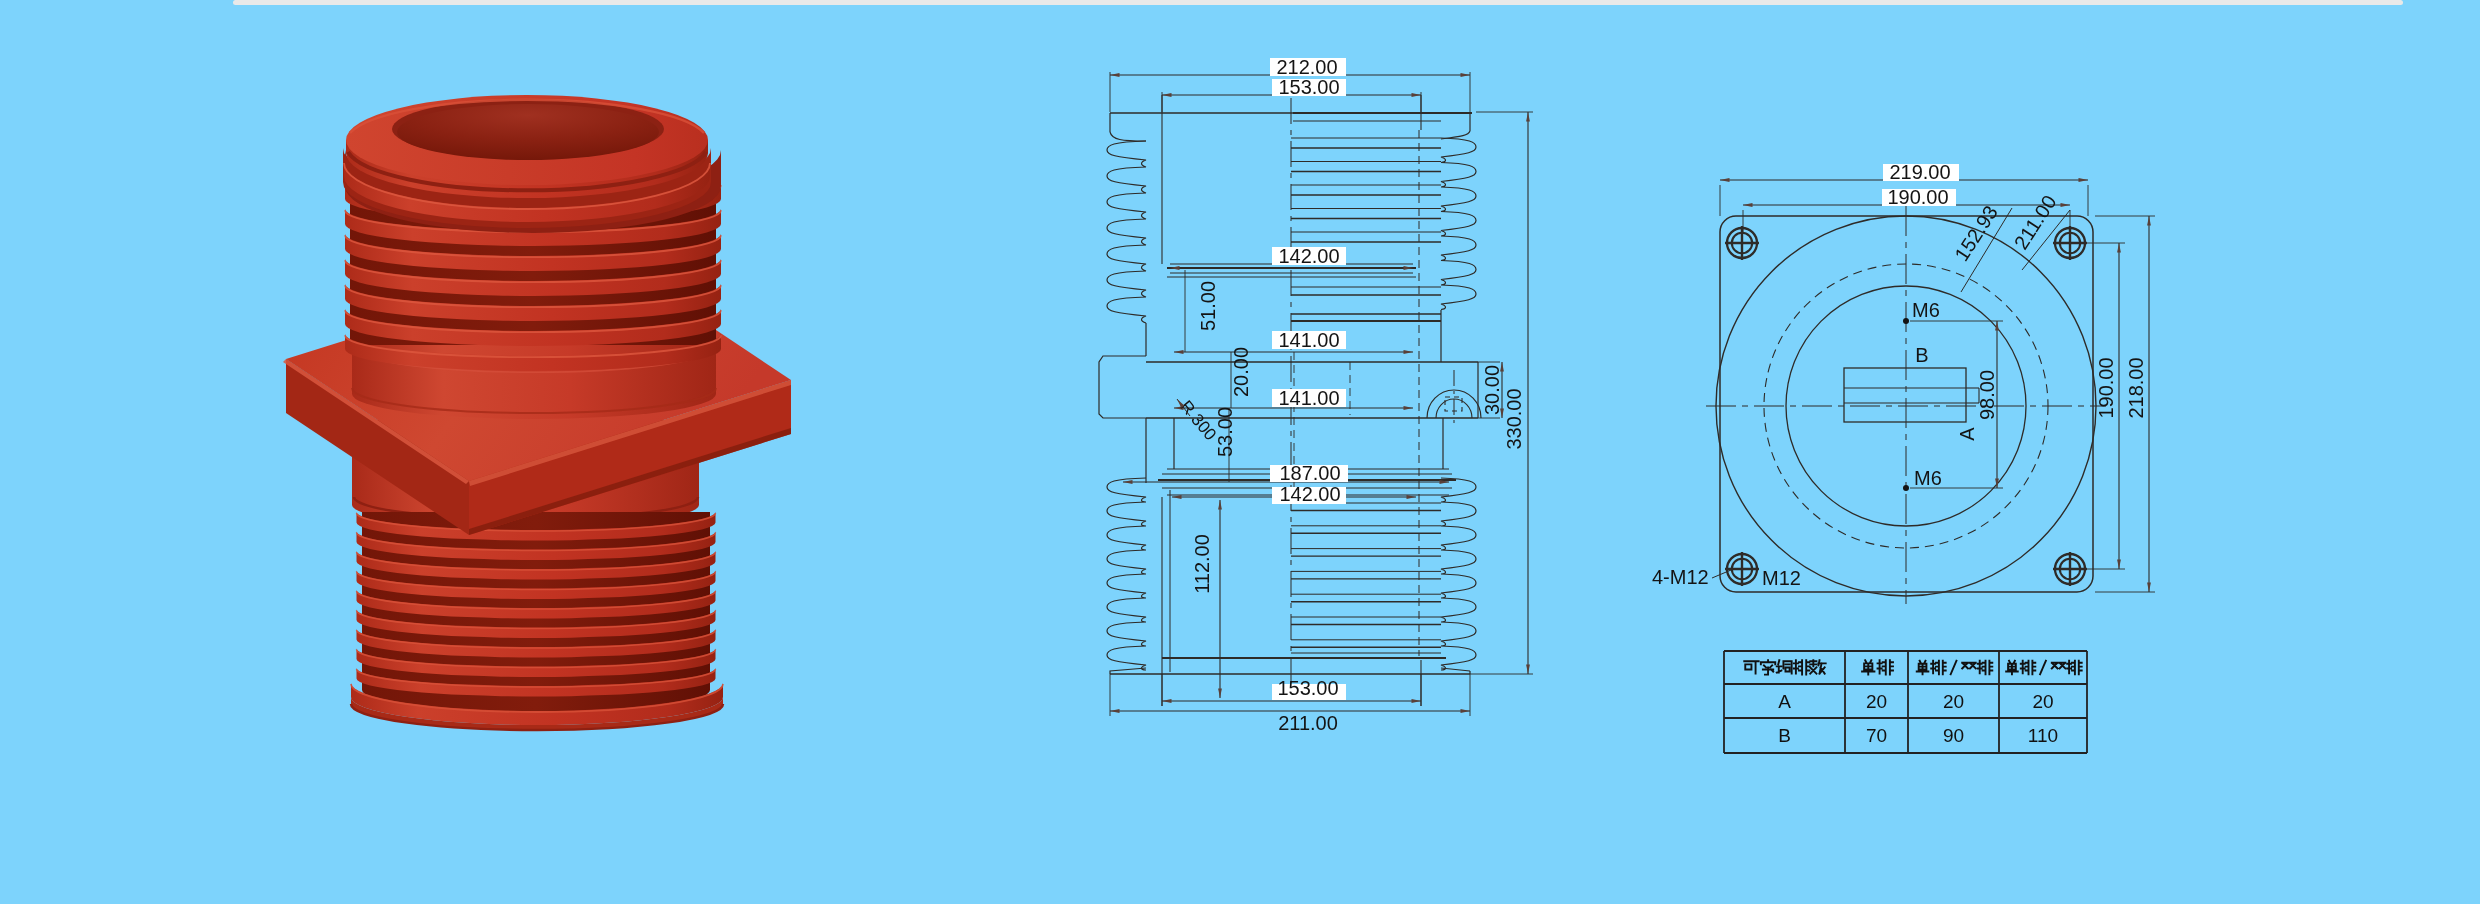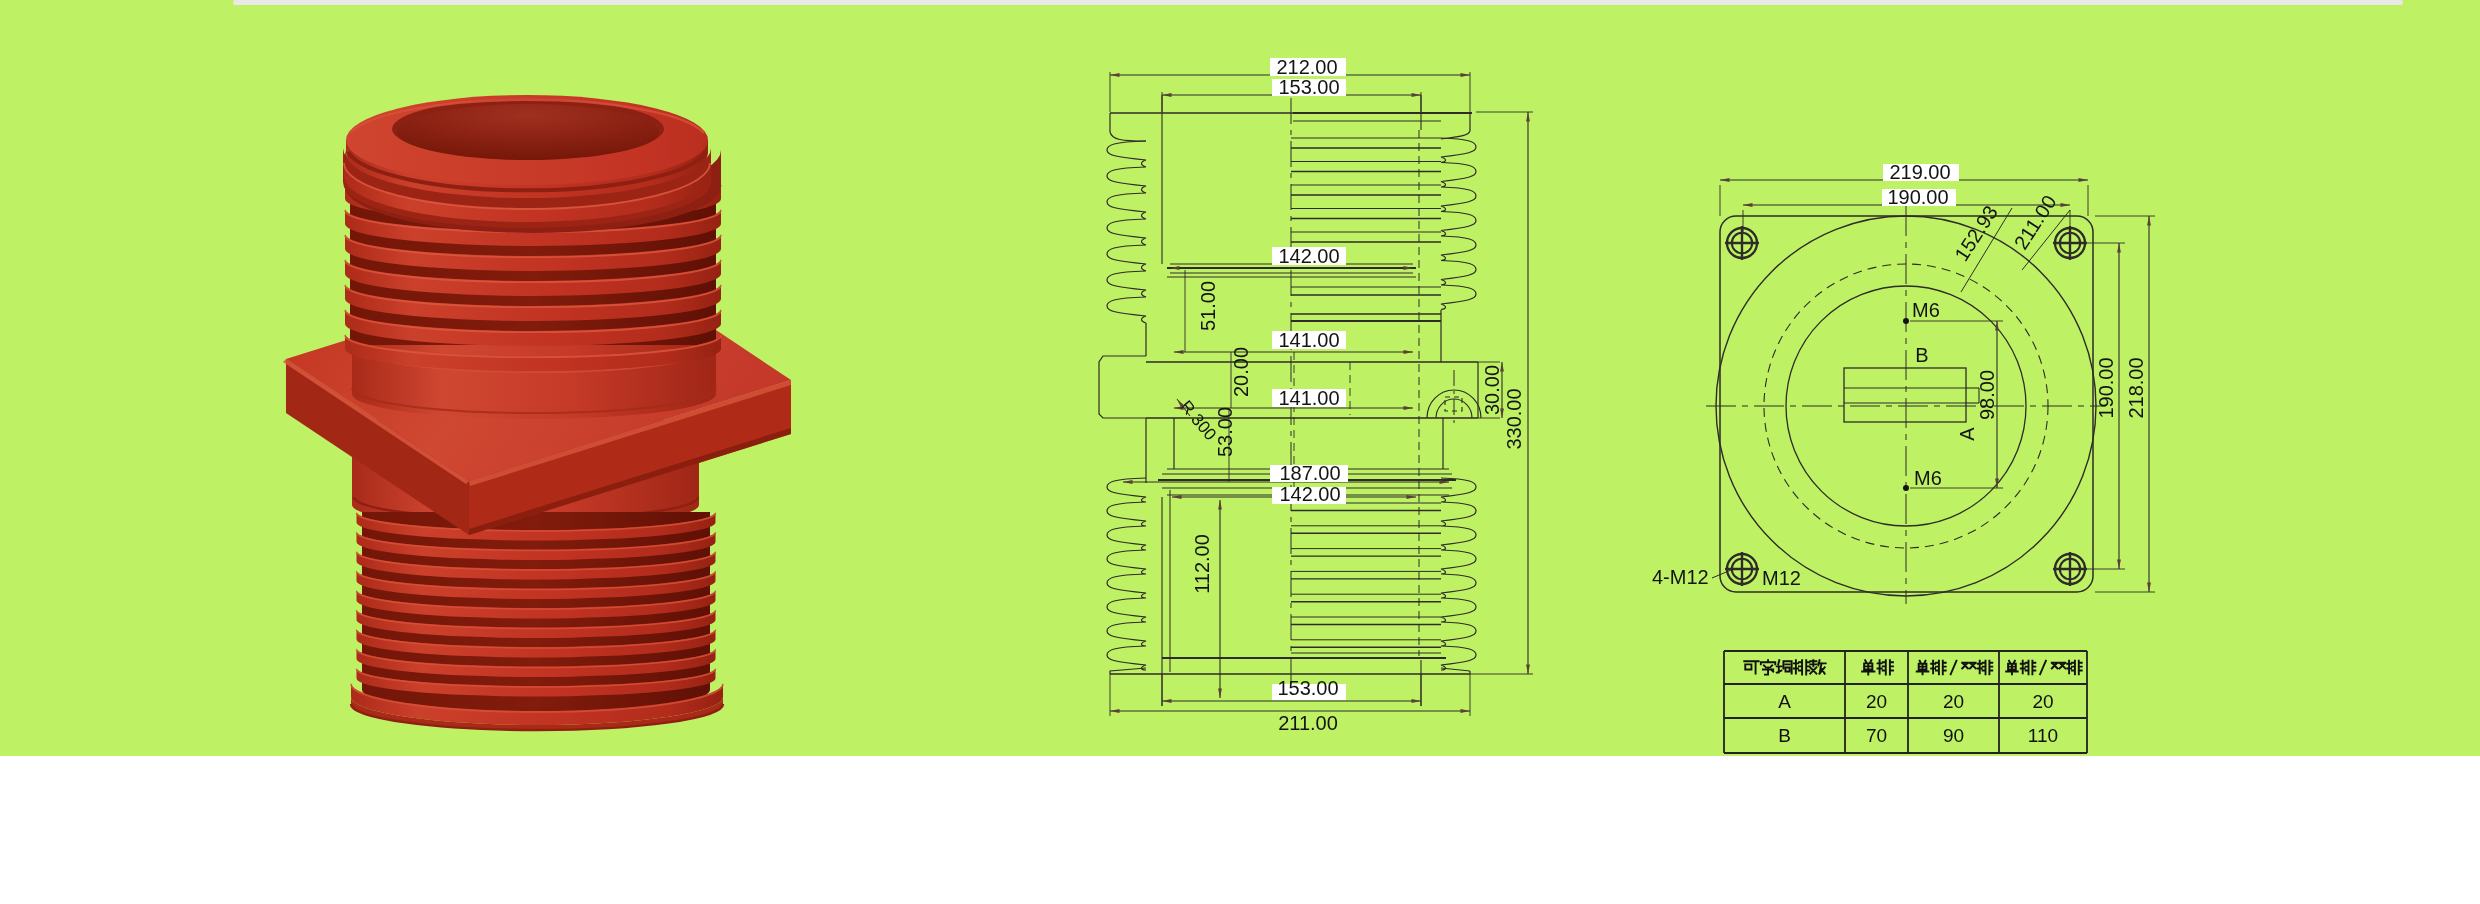--- a/index.html
+++ b/index.html
@@ -1,15 +1,15 @@
 <!DOCTYPE html>
 <html><head><meta charset="utf-8">
 <style>
 html,body{margin:0;padding:0;background:#fff;}
-#page{position:relative;width:2480px;height:756px;background:#bef264;overflow:hidden;
+#page{position:relative;width:2480px;height:904px;background:#7dd3fc;overflow:hidden;
  font-family:"Liberation Sans",sans-serif;}
 </style></head>
 <body>
 <div id="page"><svg width="2480" height="904" viewBox="0 0 2480 904" font-family="Liberation Sans, sans-serif">
 <defs>
 <linearGradient id="gTopFace" x1="0" y1="0" x2="1" y2="0">
  <stop offset="0" stop-color="#d0452f"></stop>
           <stop offset="0.45" stop-color="#c93c29"></stop>
  <stop offset="0.8" stop-color="#c43425"></stop>
           <stop offset="1" stop-color="#b92f1f"></stop>

